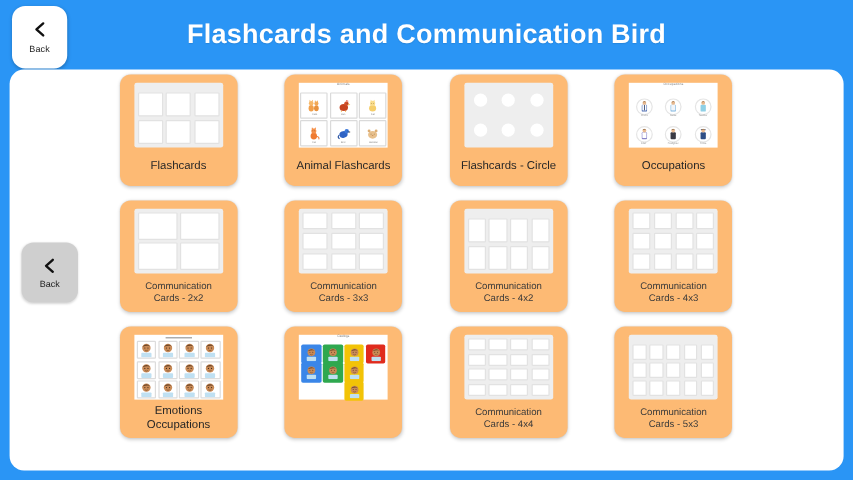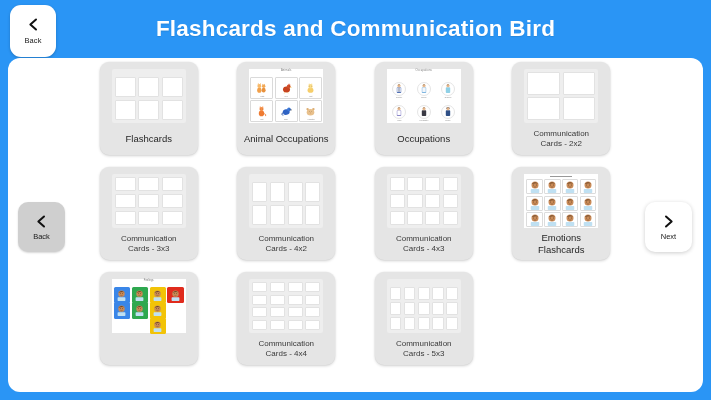--- a/index.html
+++ b/index.html
@@ -80,21 +80,21 @@
     column-gap: 0px;
     row-gap: 0px;
   }
   .tile-cell {
     display: flex;
     align-items: flex-start;
     justify-content: center;
   }
   .tile {
     width: 98px; height: 93px;
-    background: #e5e5e5;
+    background: #fdba74;
     border-radius: 9px;
     box-shadow: 0 1px 3px rgba(0,0,0,0.18), 0 0 0 0.6px rgba(0,0,0,0.035);
     display: flex;
     flex-direction: column;
     align-items: center;
     cursor: pointer;
     overflow: hidden;
     padding-top: 5px;
   }
   .thumb {
@@ -394,21 +394,48 @@
                       <circle cx="9.6" cy="12.4" r="0.6" fill="#4e3a20"></circle>
                       <circle cx="14.4" cy="12.4" r="0.6" fill="#4e3a20"></circle>
                       <ellipse cx="12" cy="14.6" rx="1.2" ry="0.8" fill="#c98f58"></ellipse>
                     </g>
                   </svg>
                 </span>
                 <span class="cap">Hamster</span>
               </div>
             </div>
           </div>
-          <div class="tile-label big">Animal Occupations</div>
+          <div class="tile-label big">Animal Flashcards</div>
+        </div>
+      </div>
+      <div class="tile-cell">
+        <div class="tile">
+          <div class="thumb">
+            <div class="gridbox" style="width: 74px; height: 54px; grid-template-columns: repeat(3, 1fr); grid-template-rows: repeat(2, 1fr);">
+              <div class="gcell circle-wrap">
+                <span class="dot"></span>
+              </div>
+              <div class="gcell circle-wrap">
+                <span class="dot"></span>
+              </div>
+              <div class="gcell circle-wrap">
+                <span class="dot"></span>
+              </div>
+              <div class="gcell circle-wrap">
+                <span class="dot"></span>
+              </div>
+              <div class="gcell circle-wrap">
+                <span class="dot"></span>
+              </div>
+              <div class="gcell circle-wrap">
+                <span class="dot"></span>
+              </div>
+            </div>
+          </div>
+          <div class="tile-label big">Flashcards - Circle</div>
         </div>
       </div>
       <div class="tile-cell">
         <div class="tile">
           <div class="thumb">
             <div class="pic-grid" style="width: 74px; height: 54px; grid-template-columns: repeat(3, 1fr); grid-template-rows: 5px repeat(2, 1fr);">
               <div class="mini-title">Occupations</div>
               <div class="pcell occ-cell">
                 <div class="occ-circle">
                   <svg viewBox="0 0 24 24">
@@ -677,21 +704,21 @@
                   <circle cx="12" cy="10" r="7" fill="#c98a56"></circle>
                   <path d="M5.2 8 q6.8-7.5 13.6 0 q-3.4-3.4-13.6 0z" fill="#6b4527"></path>
                   <circle cx="9.4" cy="10" r="0.9" fill="#3a2614"></circle>
                   <circle cx="14.6" cy="10" r="0.9" fill="#3a2614"></circle>
                   <path d="M9.6 13.6 q2.4 1.8 4.8 0" stroke="#6b4527" stroke-width="0.9" fill="none"></path>
                 </svg>
               </div>
             </div>
           </div>
           <div class="tile-label big">Emotions
-Flashcards</div>
+Occupations</div>
         </div>
       </div>
       <div class="tile-cell">
         <div class="tile">
           <div class="thumb">
             <div class="mood-grid" style="width: 74px; height: 54px; grid-template-rows: 5px repeat(3, 1fr);">
               <div class="mini-title">Feelings</div>
               <div class="mood" style="background: rgb(58, 134, 232);">
                 <svg viewBox="0 0 24 26">
                   <rect x="3.5" y="18" width="17" height="8" rx="1.5" fill="#bfe0f2"></rect>
@@ -835,22 +862,14 @@
 
   <div class="side-nav" id="nav-back">
     <span class="chev">
       <svg viewBox="0 0 24 24" fill="none" stroke="#111" stroke-width="3.2" stroke-linecap="round" stroke-linejoin="round">
           <polyline points="16,4 7,12 16,20"></polyline>
         </svg>
     </span>
     <span class="nav-label">Back</span>
   </div>
 
-  <div class="side-nav" id="nav-next">
-    <span class="chev">
-      <svg viewBox="0 0 24 24" fill="none" stroke="#111" stroke-width="3.2" stroke-linecap="round" stroke-linejoin="round">
-          <polyline points="8,4 17,12 8,20"></polyline>
-        </svg>
-    </span>
-    <span class="nav-label">Next</span>
-  </div>
 
 </div>
 
 </body></html>

